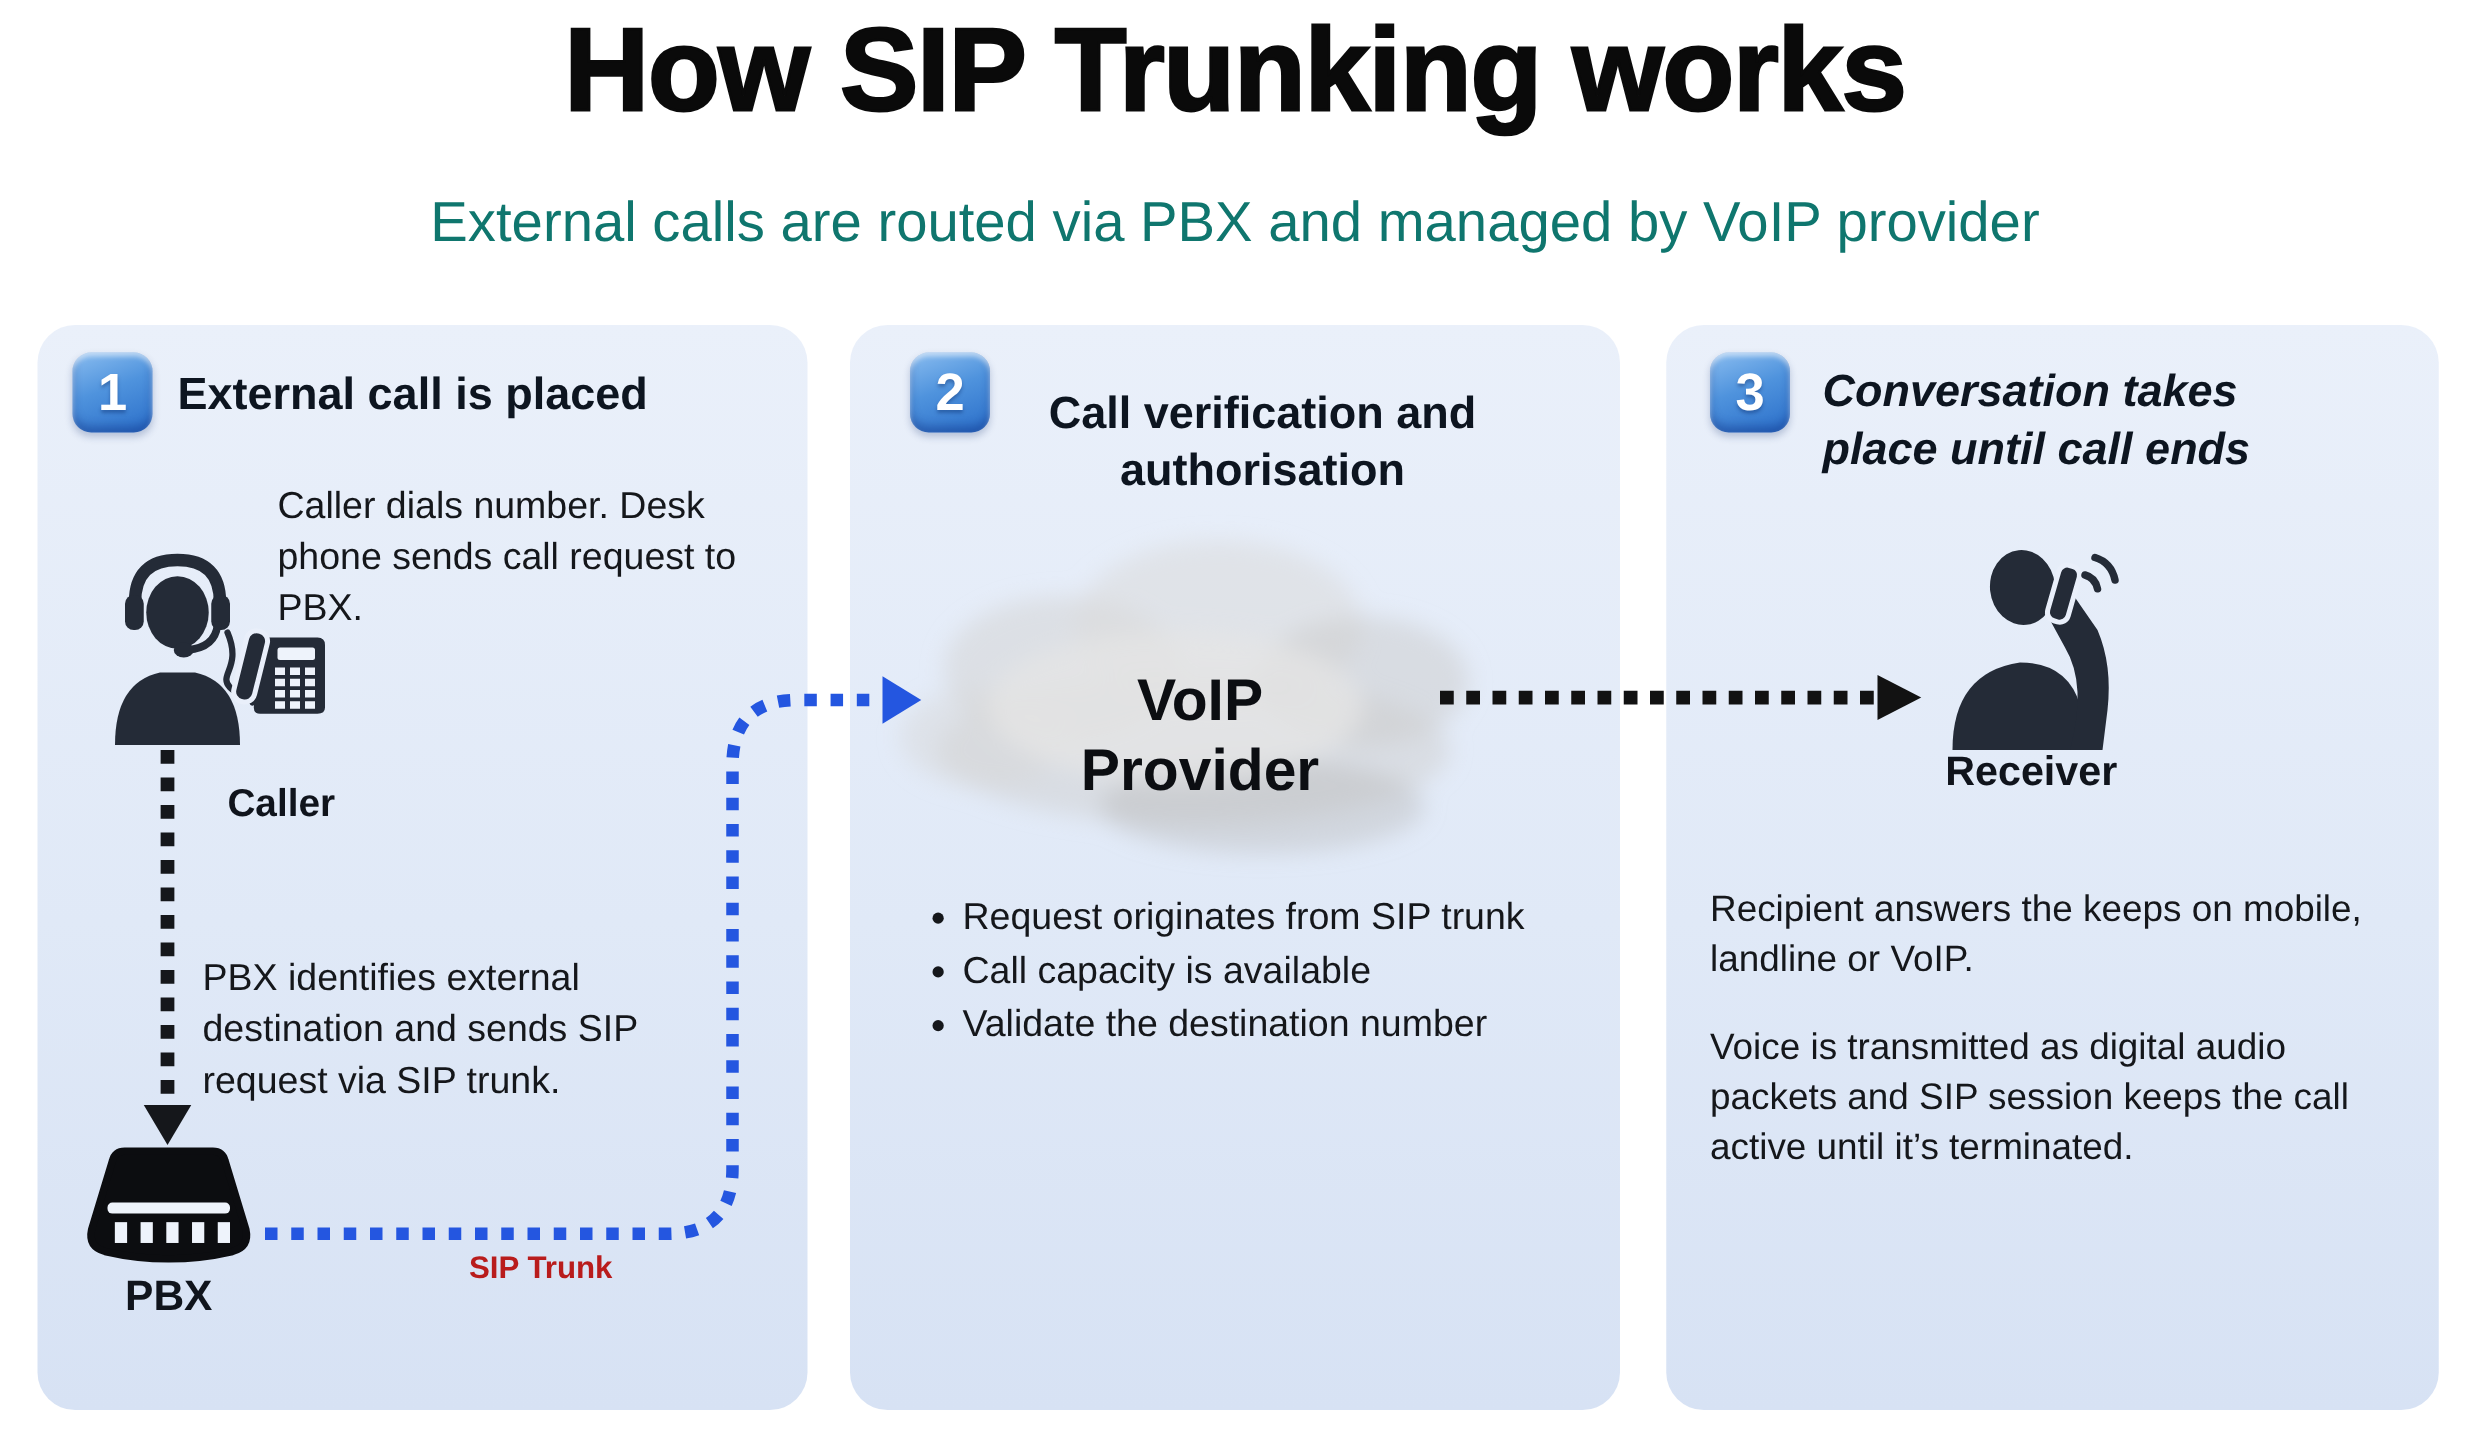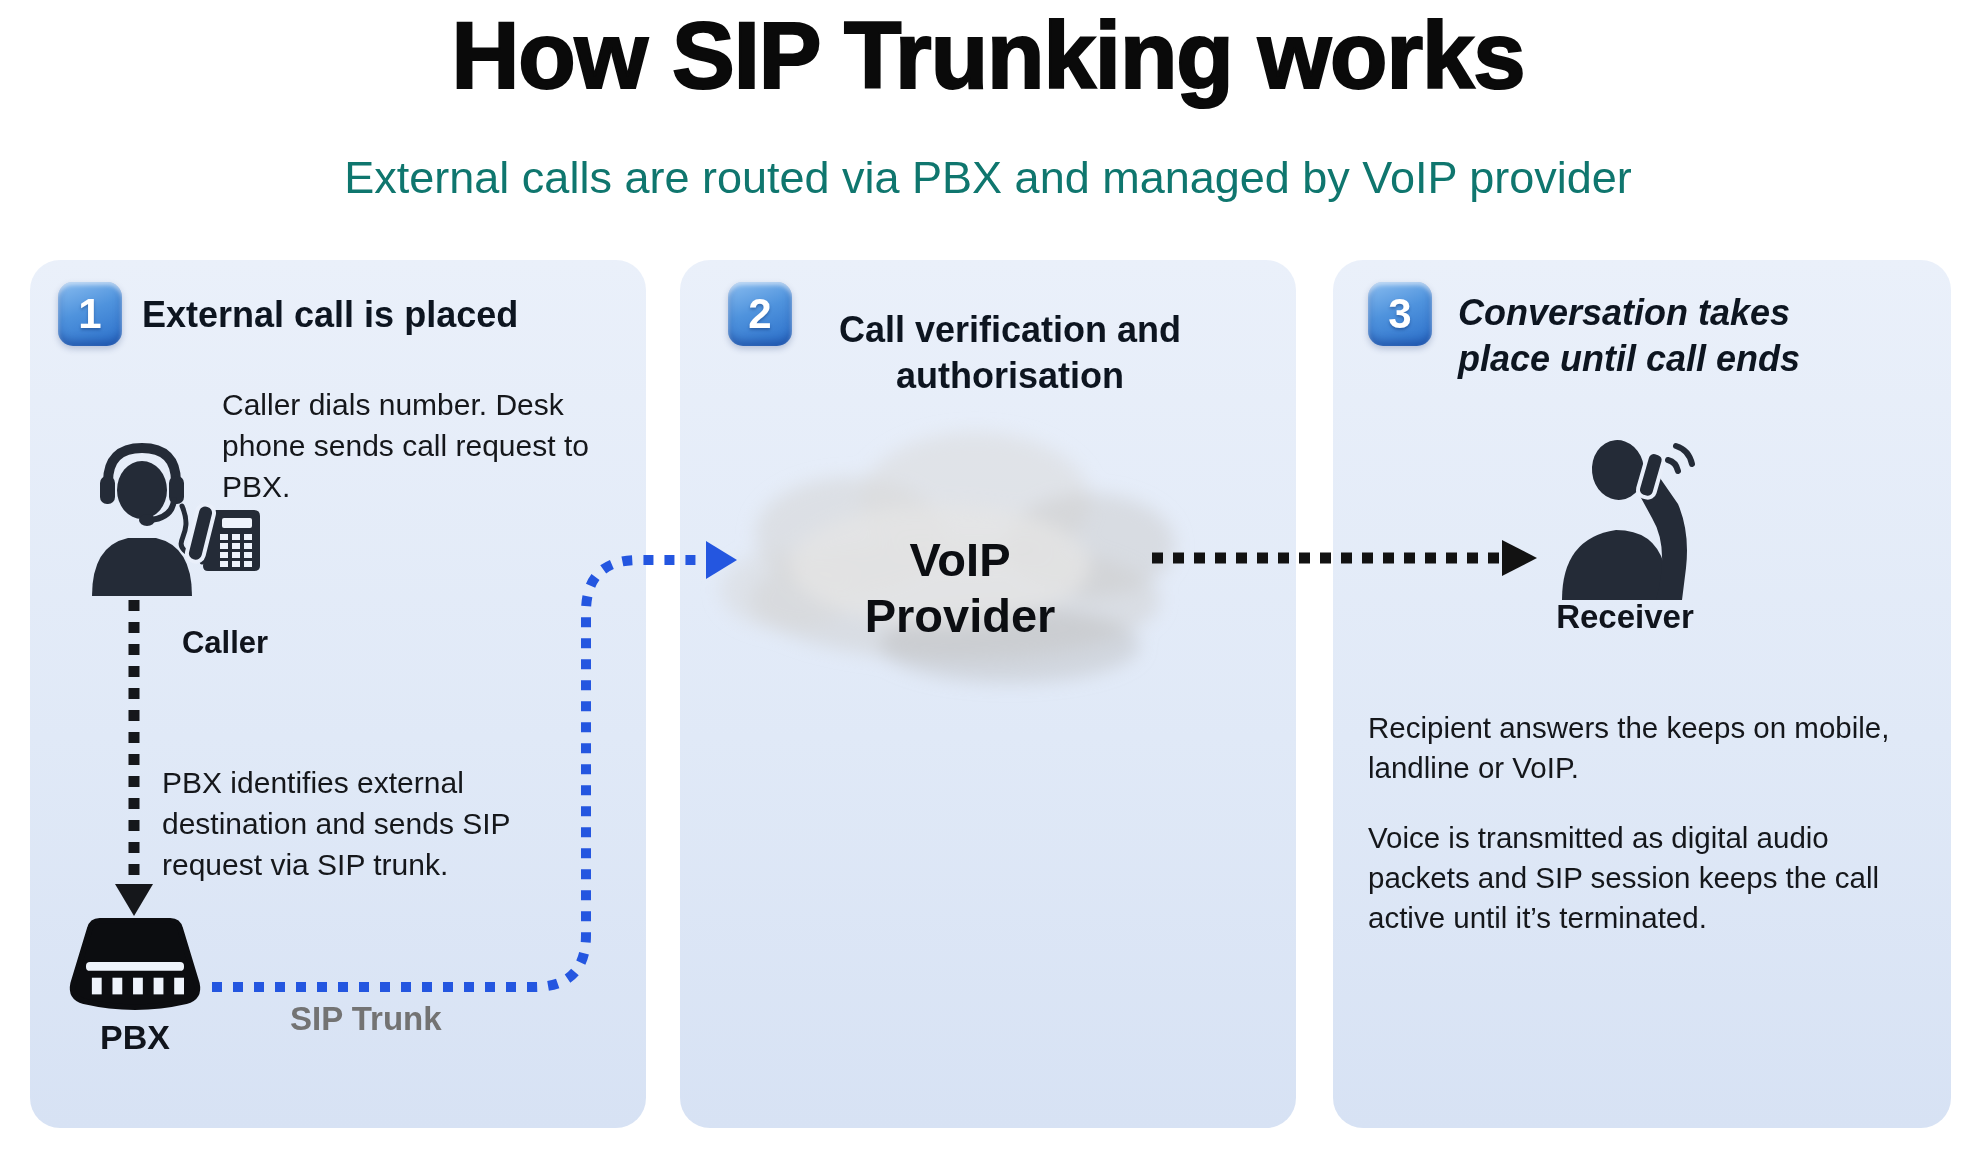--- a/index.html
+++ b/index.html
@@ -29,21 +29,21 @@
     width:64px;height:64px;border-radius:15px;
     background:linear-gradient(160deg,#8abdf0 0%,#4f93dd 45%,#2a6ec9 100%);
     box-shadow:inset 0 3px 4px rgba(255,255,255,.55), inset 0 -5px 8px rgba(10,40,120,.38), 0 3px 6px rgba(30,60,120,.25);
     color:#ffffff;font-weight:bold;font-size:42px;
     display:flex;align-items:center;justify-content:center;
     text-shadow:0 2px 3px rgba(0,30,90,.35);
   }
   .panel-heading{font-weight:bold;font-size:36px;color:#0d1520;line-height:1.28;}
   .body-text{font-size:30px;line-height:1.36;color:#15171b;}
   .mini-label{font-weight:bold;font-size:32px;color:#10141c;text-align:center;}
-  .sip-label{font-weight:bold;font-size:33px;color:#737373;text-align:left;}
+  .sip-label{font-weight:bold;font-size:25px;color:#b91c1c;text-align:right;}
   .voip-label{
     font-weight:bold;font-size:47px;line-height:1.2;color:#0c0e12;
     text-align:center;z-index:10;
   }
   .bullets{margin:2px 0 0 0;padding:0 0 0 52px;}
   .bullets li{margin-top:2px;}
   .icon-layer{z-index:10;}
   svg.overlay{left:0;top:0;z-index:5;pointer-events:none;}
 </style>
 </head>
@@ -136,20 +136,25 @@
       <rect x="110" y="64" width="10" height="17"></rect>
   </g>
 </svg>
 <div class="abs mini-label" style="left:66px;top:1018px;width:138px;font-size:34px;">PBX</div>
 <div class="abs sip-label" style="left:290px;top:1000px;width:200px;">SIP Trunk</div>
 
 <div class="abs panel-heading" style="left:800px;top:292px;width:420px;text-align:center;margin-top:15px;">Call verification and authorisation</div>
 <div class="abs voip-label" style="left:830px;top:488px;width:260px;margin-top:44px;">VoIP Provider</div>
 
 <div class="abs body-text" style="left:718px;top:712px;width:540px;">
+  <ul class="bullets">
+    <li>Request originates from SIP trunk</li>
+    <li>Call capacity is available</li>
+    <li>Validate the destination number</li>
+  </ul>
 </div>
 
 <div class="abs panel-heading" style="left:1458px;top:290px;width:385px;font-style:italic;">Conversation takes place until call ends</div>
 
 <svg class="abs icon-layer" style="left:1538px;top:428px;" width="175" height="175" viewBox="0 0 175 175">
   <ellipse cx="80" cy="42" rx="26" ry="30" fill="#242b37" transform="rotate(-6 80 42)"></ellipse>
   <path d="M24 172 Q24 110 78 102 Q116 102 126 136 L126 172 Z" fill="#242b37"></path>
   <path d="M118 172 Q132 120 114 90 L102 68 L122 50 L140 76 Q152 104 148 140 L144 172 Z" fill="#242b37"></path>
   <g transform="rotate(16 113 48)">
       <rect x="104" y="24" width="17" height="46" rx="7" fill="#242b37" stroke="#e9effa" stroke-width="4"></rect>

